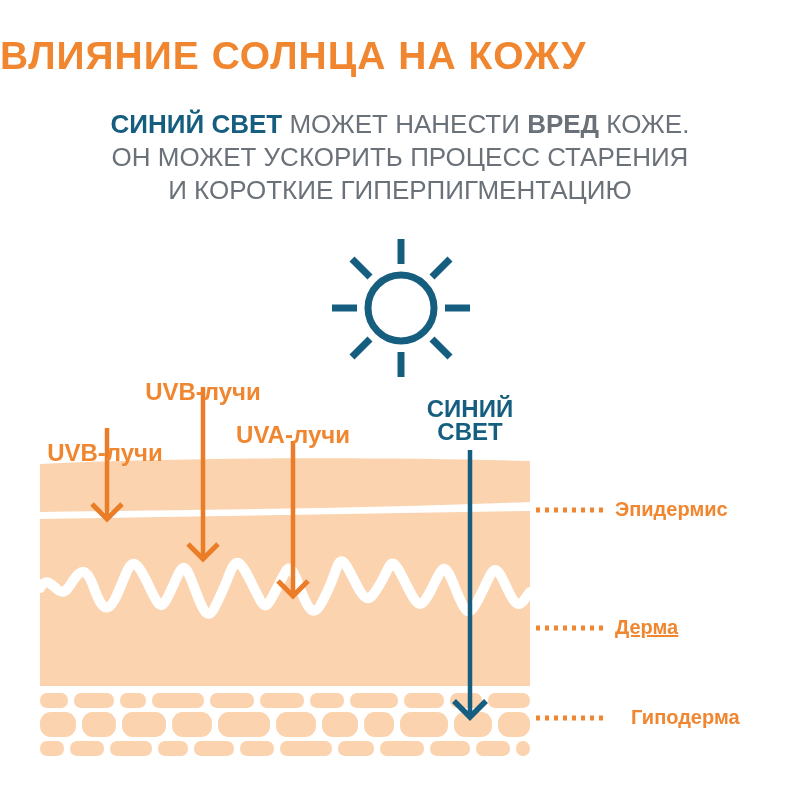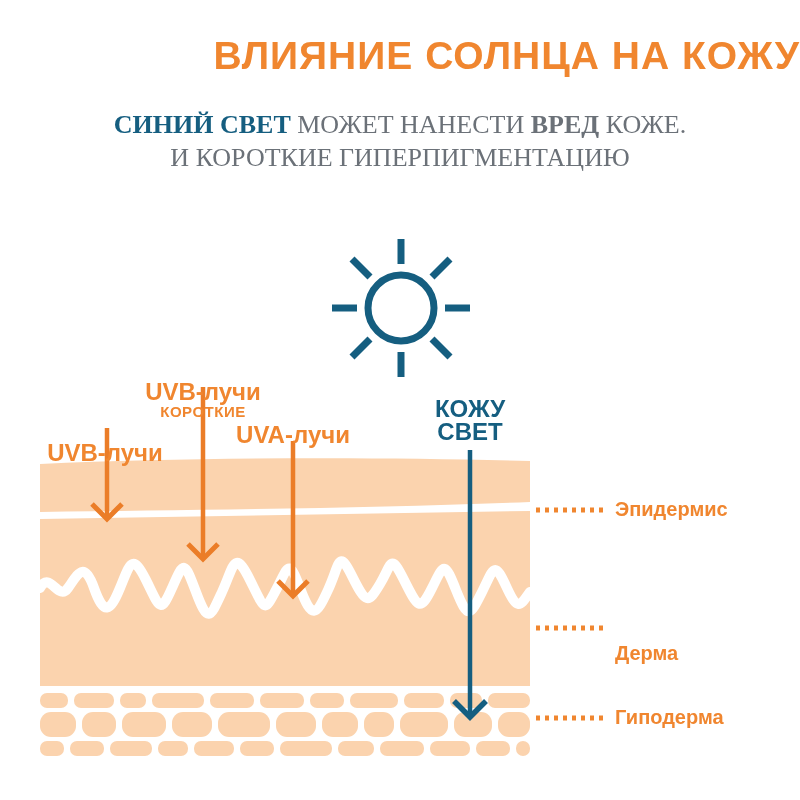--- a/index.html
+++ b/index.html
@@ -10,26 +10,26 @@
     --skin:#FBD3AE;
     --bg:#FFFFFF;
   }
   html,body{margin:0;padding:0;background:#e8e8e8;}
   .canvas{
     position:relative;width:800px;height:800px;margin:0 auto;
     background:var(--bg);overflow:hidden;
     font-family:"Liberation Sans",sans-serif;
   }
   .title{
-    position:absolute;left:0;top:34px;width:800px;text-align:right;
+    position:absolute;left:0;top:34px;width:800px;text-align:left;
     color:var(--orange);font-size:39px;font-weight:700;letter-spacing:1px;
   }
   .subtitle{
     position:absolute;left:0;top:108px;width:800px;text-align:center;
-    color:var(--gray);font-size:26px;line-height:33px;font-weight:400;font-family:Liberation Serif, serif;
+    color:var(--gray);font-size:26px;line-height:33px;font-weight:400;
   }
   .subtitle .b-blue{color:var(--blue);font-weight:700;}
   .subtitle .b-gray{font-weight:700;}
   .diagram-svg{position:absolute;left:0;top:0;}
 
   .ray-label{
     position:absolute;text-align:center;color:var(--orange);font-weight:700;margin-top:43px;
   }
   .ray-label .main{font-size:24px;line-height:24px;}
   .ray-label .sub{font-size:15px;line-height:16px;letter-spacing:0.5px;}
@@ -53,20 +53,21 @@
 </style>
 </head>
 <body>
 
 <div class="canvas">
 
   <div class="title">ВЛИЯНИЕ СОЛНЦА НА КОЖУ</div>
 
   <div class="subtitle">
     <div><span class="b-blue">СИНИЙ СВЕТ</span><span> МОЖЕТ НАНЕСТИ </span><span class="b-gray">ВРЕД</span><span> КОЖЕ.</span></div>
+    <div>ОН МОЖЕТ УСКОРИТЬ ПРОЦЕСС СТАРЕНИЯ</div>
     <div>И КОРОТКИЕ ГИПЕРПИГМЕНТАЦИЮ</div>
   </div>
 
   <svg class="diagram-svg" width="800" height="800" viewBox="0 0 800 800">
 
     <g>
       <circle class="sun-stroke" cx="401" cy="308" r="33"></circle>
       <line class="sun-stroke" x1="401" y1="239" x2="401" y2="264"></line>
       <line class="sun-stroke" x1="401" y1="352" x2="401" y2="377"></line>
       <line class="sun-stroke" x1="332" y1="308" x2="357" y2="308"></line>
@@ -150,33 +151,32 @@
     </g>
 
     <g>
       <line class="b-arrow" x1="470" y1="450" x2="470" y2="715"></line>
       <polyline class="b-head" points="454,701 470,717 486,701"></polyline>
     </g>
   </svg>
 
   <div class="ray-label" style="left:113px;top:337px;width:180px;">
     <div class="main">UVB-лучи</div>
-    <div class="sub">КОРОТКИЕ</div>
   </div>
 
   <div class="ray-label" style="left:25px;top:398px;width:160px;">
     <div class="main">UVB-лучи</div>
   </div>
 
   <div class="ray-label" style="left:203px;top:380px;width:180px;">
     <div class="main">UVA-лучи</div>
   </div>
 
   <div class="blue-label" style="left:390px;top:397px;width:160px;">
-    <div>КОЖУ</div>
+    <div>СИНИЙ</div>
     <div>СВЕТ</div>
   </div>
 
   <div class="layer-label" style="left:615px;top:496px;">Эпидермис</div>
-  <div class="layer-label" style="left:615px;top:640px;">Дерма</div>
-  <div class="layer-label" style="left:615px;top:704px;">Гиподерма</div>
+  <div class="layer-label" style="left:615px;top:614px;text-decoration:underline;">Дерма</div>
+  <div class="layer-label" style="left:631px;top:704px;">Гиподерма</div>
 
 </div>
 
 </body></html>

